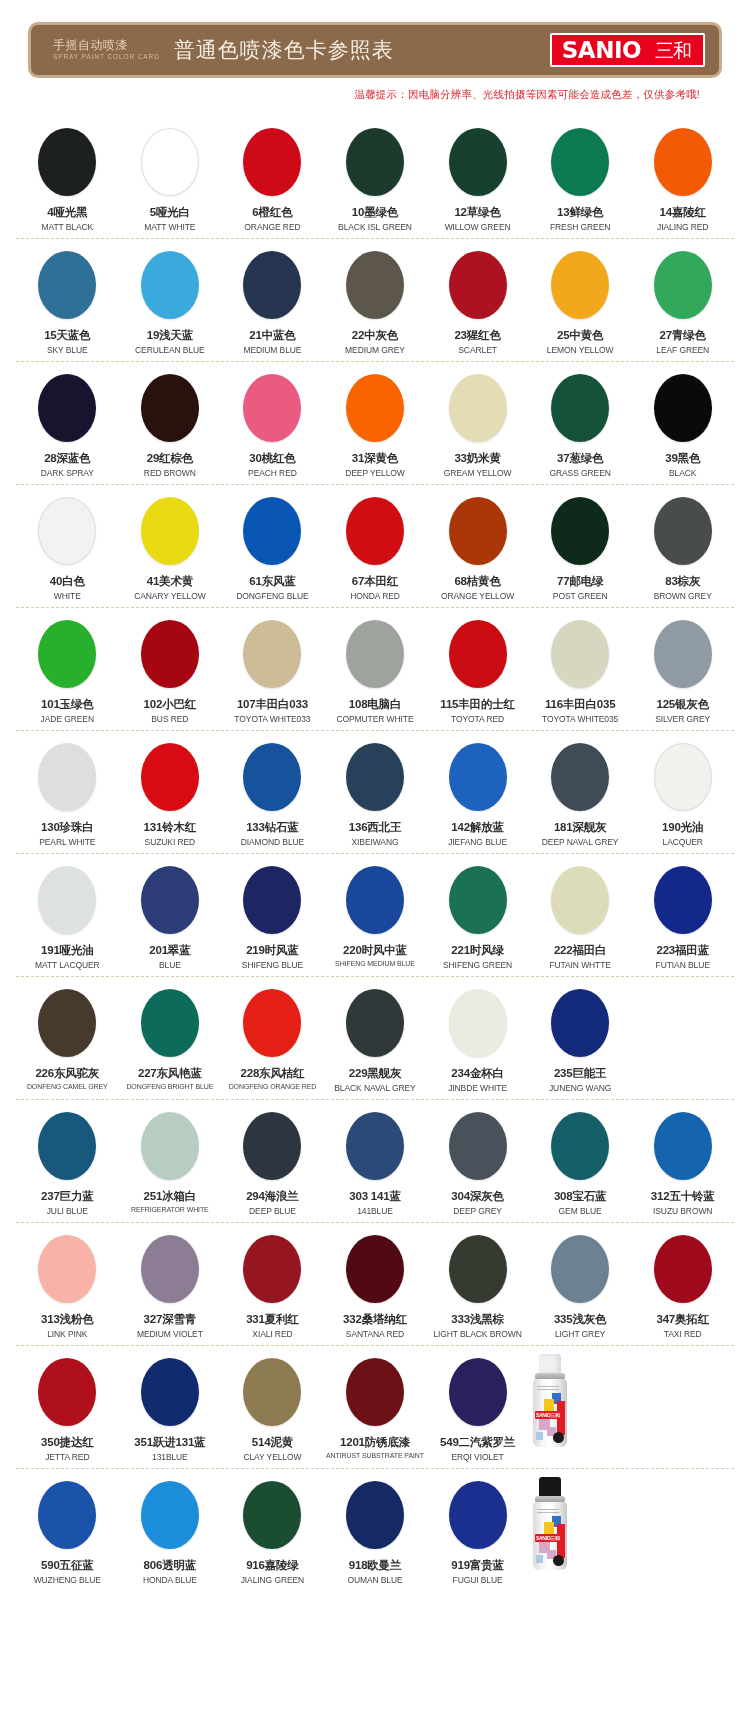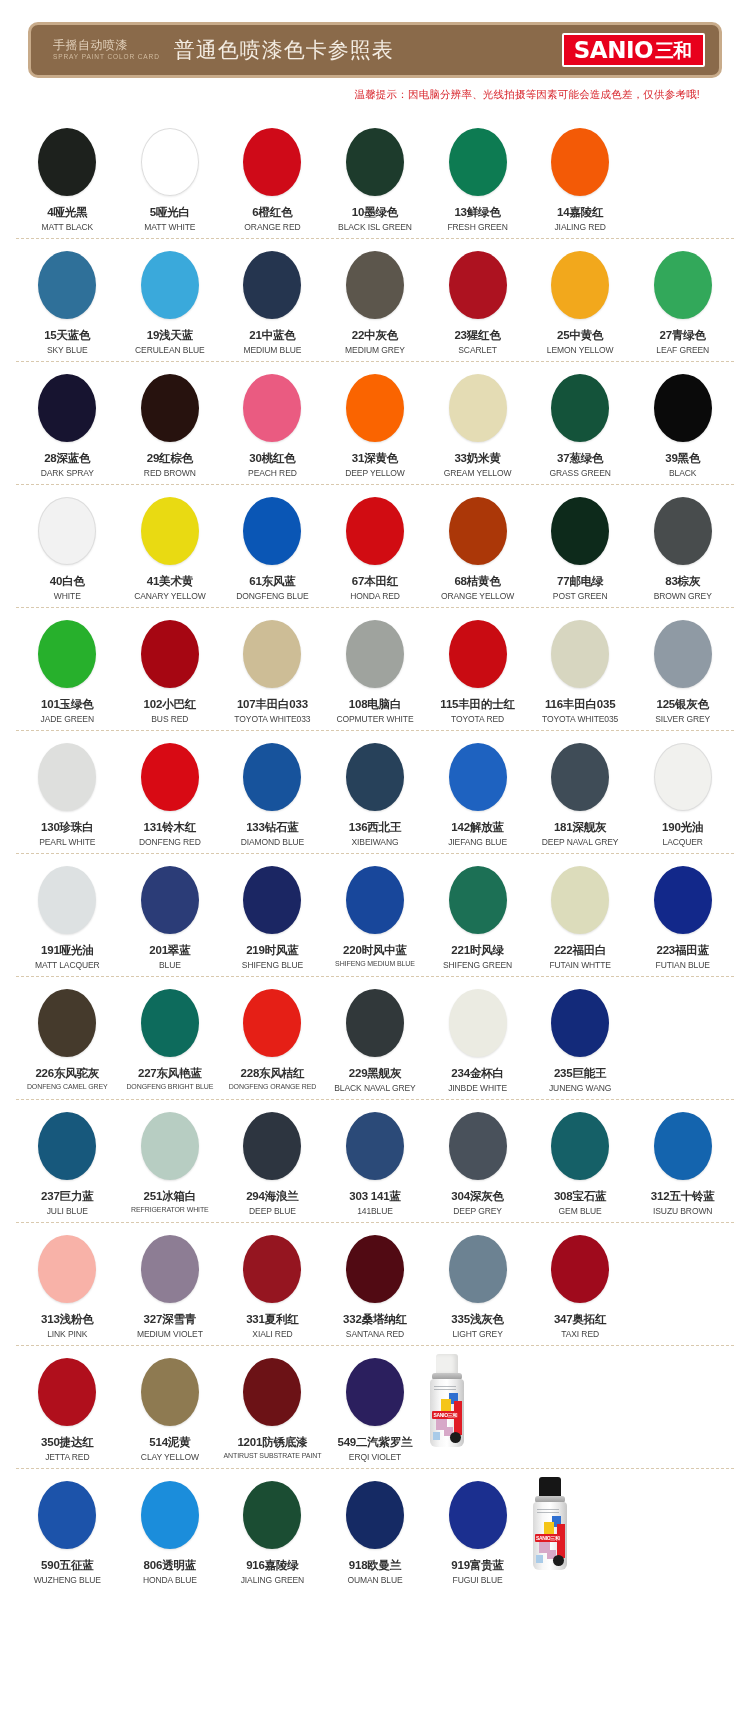--- a/index.html
+++ b/index.html
@@ -72,22 +72,22 @@
     color:#ffffff;
     font-size:23px;
     font-weight:bold;
     letter-spacing:-0.5px;
     font-family:"DejaVu Sans",sans-serif;
     line-height:1;
   }
   .logo-cn{
     color:#ffffff;
     font-size:19px;
-    font-weight:bold;
-    margin-left:2px;
+    font-weight:normal;
+    margin-left:14px;
     line-height:1;
     letter-spacing:-1px;
   }
   .notice{
     text-align:right;
     padding:10px 22px 0 0;
     font-size:10.5px;
     color:#d8232a;
     letter-spacing:0.2px;
   }
@@ -246,20 +246,25 @@
           <div class="swatch" style="background: rgb(207, 10, 24);"></div>
           <div class="cap-cn">6橙红色</div>
           <div class="cap-en">ORANGE RED</div>
         </div>
         <div class="cell">
           <div class="swatch" style="background: rgb(29, 59, 44);"></div>
           <div class="cap-cn">10墨绿色</div>
           <div class="cap-en">BLACK ISL GREEN</div>
         </div>
         <div class="cell">
+          <div class="swatch" style="background: rgb(23, 64, 47);"></div>
+          <div class="cap-cn">12草绿色</div>
+          <div class="cap-en">WILLOW GREEN</div>
+        </div>
+        <div class="cell">
           <div class="swatch" style="background: rgb(13, 123, 82);"></div>
           <div class="cap-cn">13鲜绿色</div>
           <div class="cap-en">FRESH GREEN</div>
         </div>
         <div class="cell">
           <div class="swatch" style="background: rgb(243, 90, 6);"></div>
           <div class="cap-cn">14嘉陵红</div>
           <div class="cap-en">JIALING RED</div>
         </div>
       </div>
@@ -413,21 +418,21 @@
       </div>
       <div class="row">
         <div class="cell">
           <div class="swatch" style="background: rgb(222, 223, 221);"></div>
           <div class="cap-cn">130珍珠白</div>
           <div class="cap-en">PEARL WHITE</div>
         </div>
         <div class="cell">
           <div class="swatch" style="background: rgb(216, 10, 20);"></div>
           <div class="cap-cn">131铃木红</div>
-          <div class="cap-en">DONFENG RED</div>
+          <div class="cap-en">SUZUKI RED</div>
         </div>
         <div class="cell">
           <div class="swatch" style="background: rgb(23, 83, 156);"></div>
           <div class="cap-cn">133钻石蓝</div>
           <div class="cap-en">DIAMOND BLUE</div>
         </div>
         <div class="cell">
           <div class="swatch" style="background: rgb(39, 65, 90);"></div>
           <div class="cap-cn">136西北王</div>
           <div class="cap-en">XIBEIWANG</div>
@@ -569,35 +574,45 @@
           <div class="swatch" style="background: rgb(149, 21, 32);"></div>
           <div class="cap-cn">331夏利红</div>
           <div class="cap-en">XIALI RED</div>
         </div>
         <div class="cell">
           <div class="swatch" style="background: rgb(81, 10, 19);"></div>
           <div class="cap-cn">332桑塔纳红</div>
           <div class="cap-en">SANTANA RED</div>
         </div>
         <div class="cell">
+          <div class="swatch" style="background: rgb(54, 59, 50);"></div>
+          <div class="cap-cn">333浅黑棕</div>
+          <div class="cap-en">LIGHT BLACK BROWN</div>
+        </div>
+        <div class="cell">
           <div class="swatch" style="background: rgb(108, 130, 146);"></div>
           <div class="cap-cn">335浅灰色</div>
           <div class="cap-en">LIGHT GREY</div>
         </div>
         <div class="cell">
           <div class="swatch" style="background: rgb(159, 10, 28);"></div>
           <div class="cap-cn">347奥拓红</div>
           <div class="cap-en">TAXI RED</div>
         </div>
       </div>
       <div class="row">
         <div class="cell">
           <div class="swatch" style="background: rgb(176, 15, 28);"></div>
           <div class="cap-cn">350捷达红</div>
           <div class="cap-en">JETTA RED</div>
+        </div>
+        <div class="cell">
+          <div class="swatch" style="background: rgb(18, 42, 110);"></div>
+          <div class="cap-cn">351跃进131蓝</div>
+          <div class="cap-en">131BLUE</div>
         </div>
         <div class="cell">
           <div class="swatch" style="background: rgb(142, 122, 81);"></div>
           <div class="cap-cn">514泥黄</div>
           <div class="cap-en">CLAY YELLOW</div>
         </div>
         <div class="cell">
           <div class="swatch" style="background: rgb(108, 18, 22);"></div>
           <div class="cap-cn">1201防锈底漆</div>
           <div class="cap-en tiny">ANTIRUST SUBSTRATE PAINT</div>

